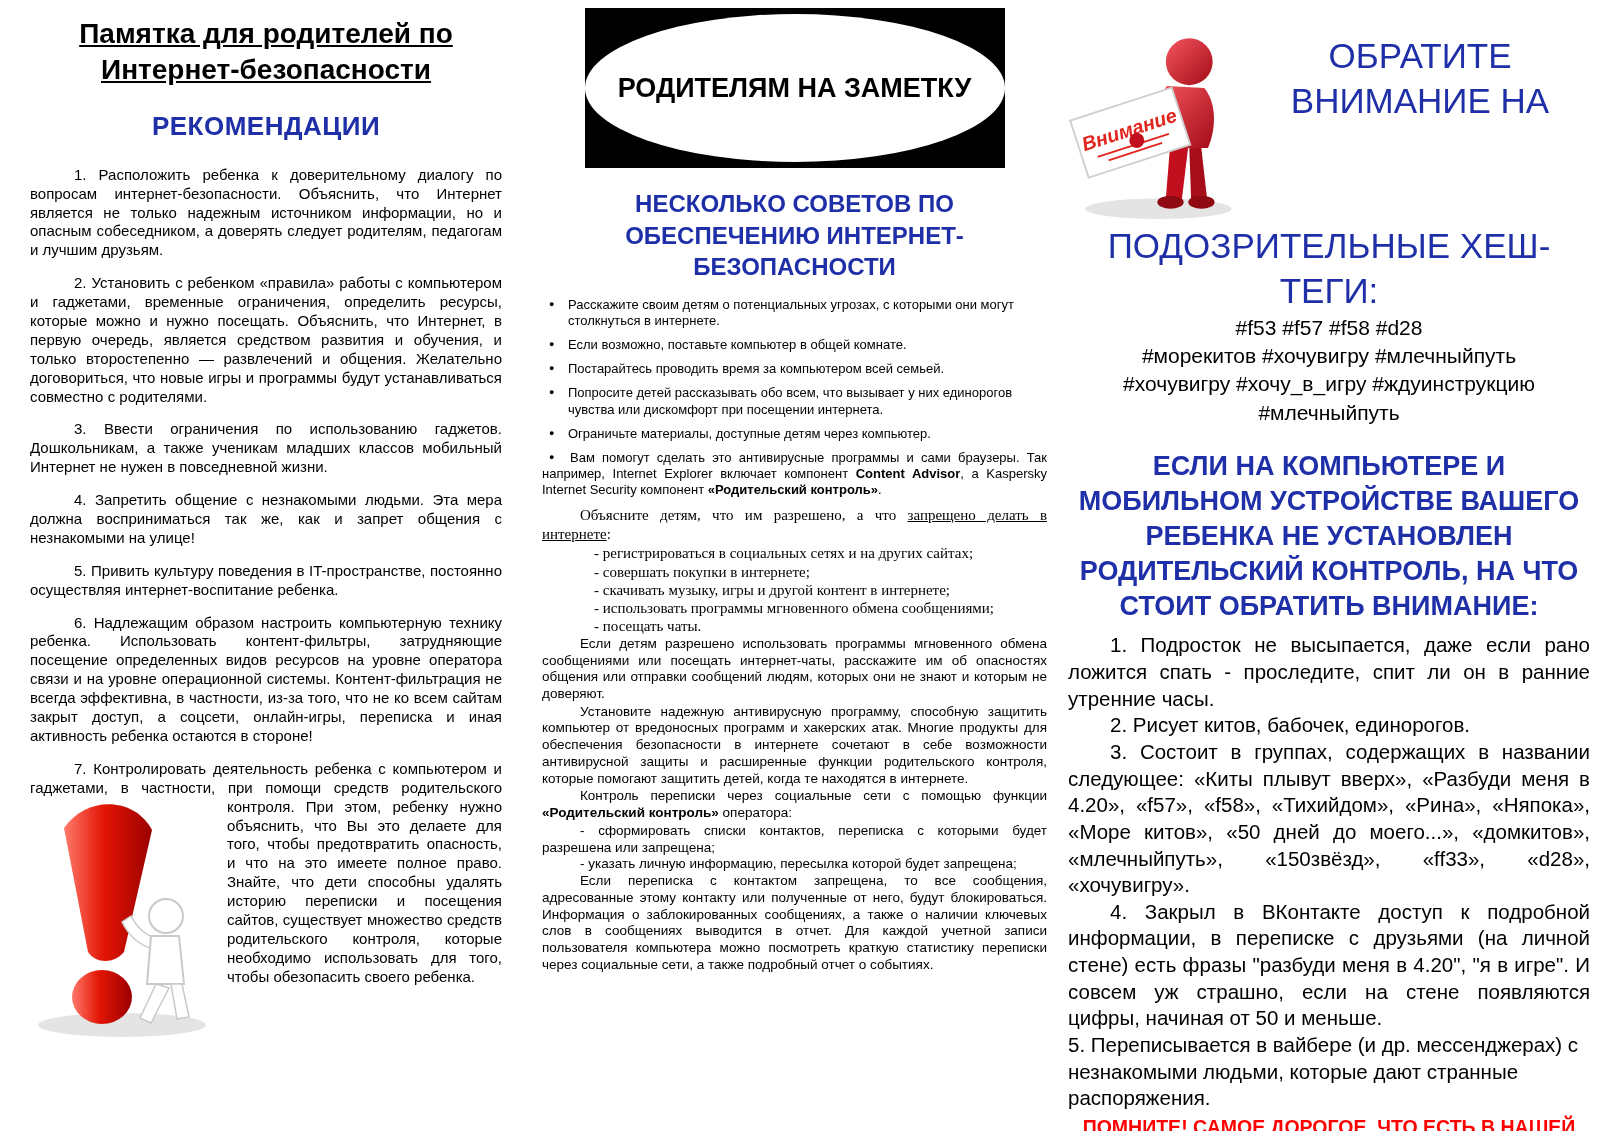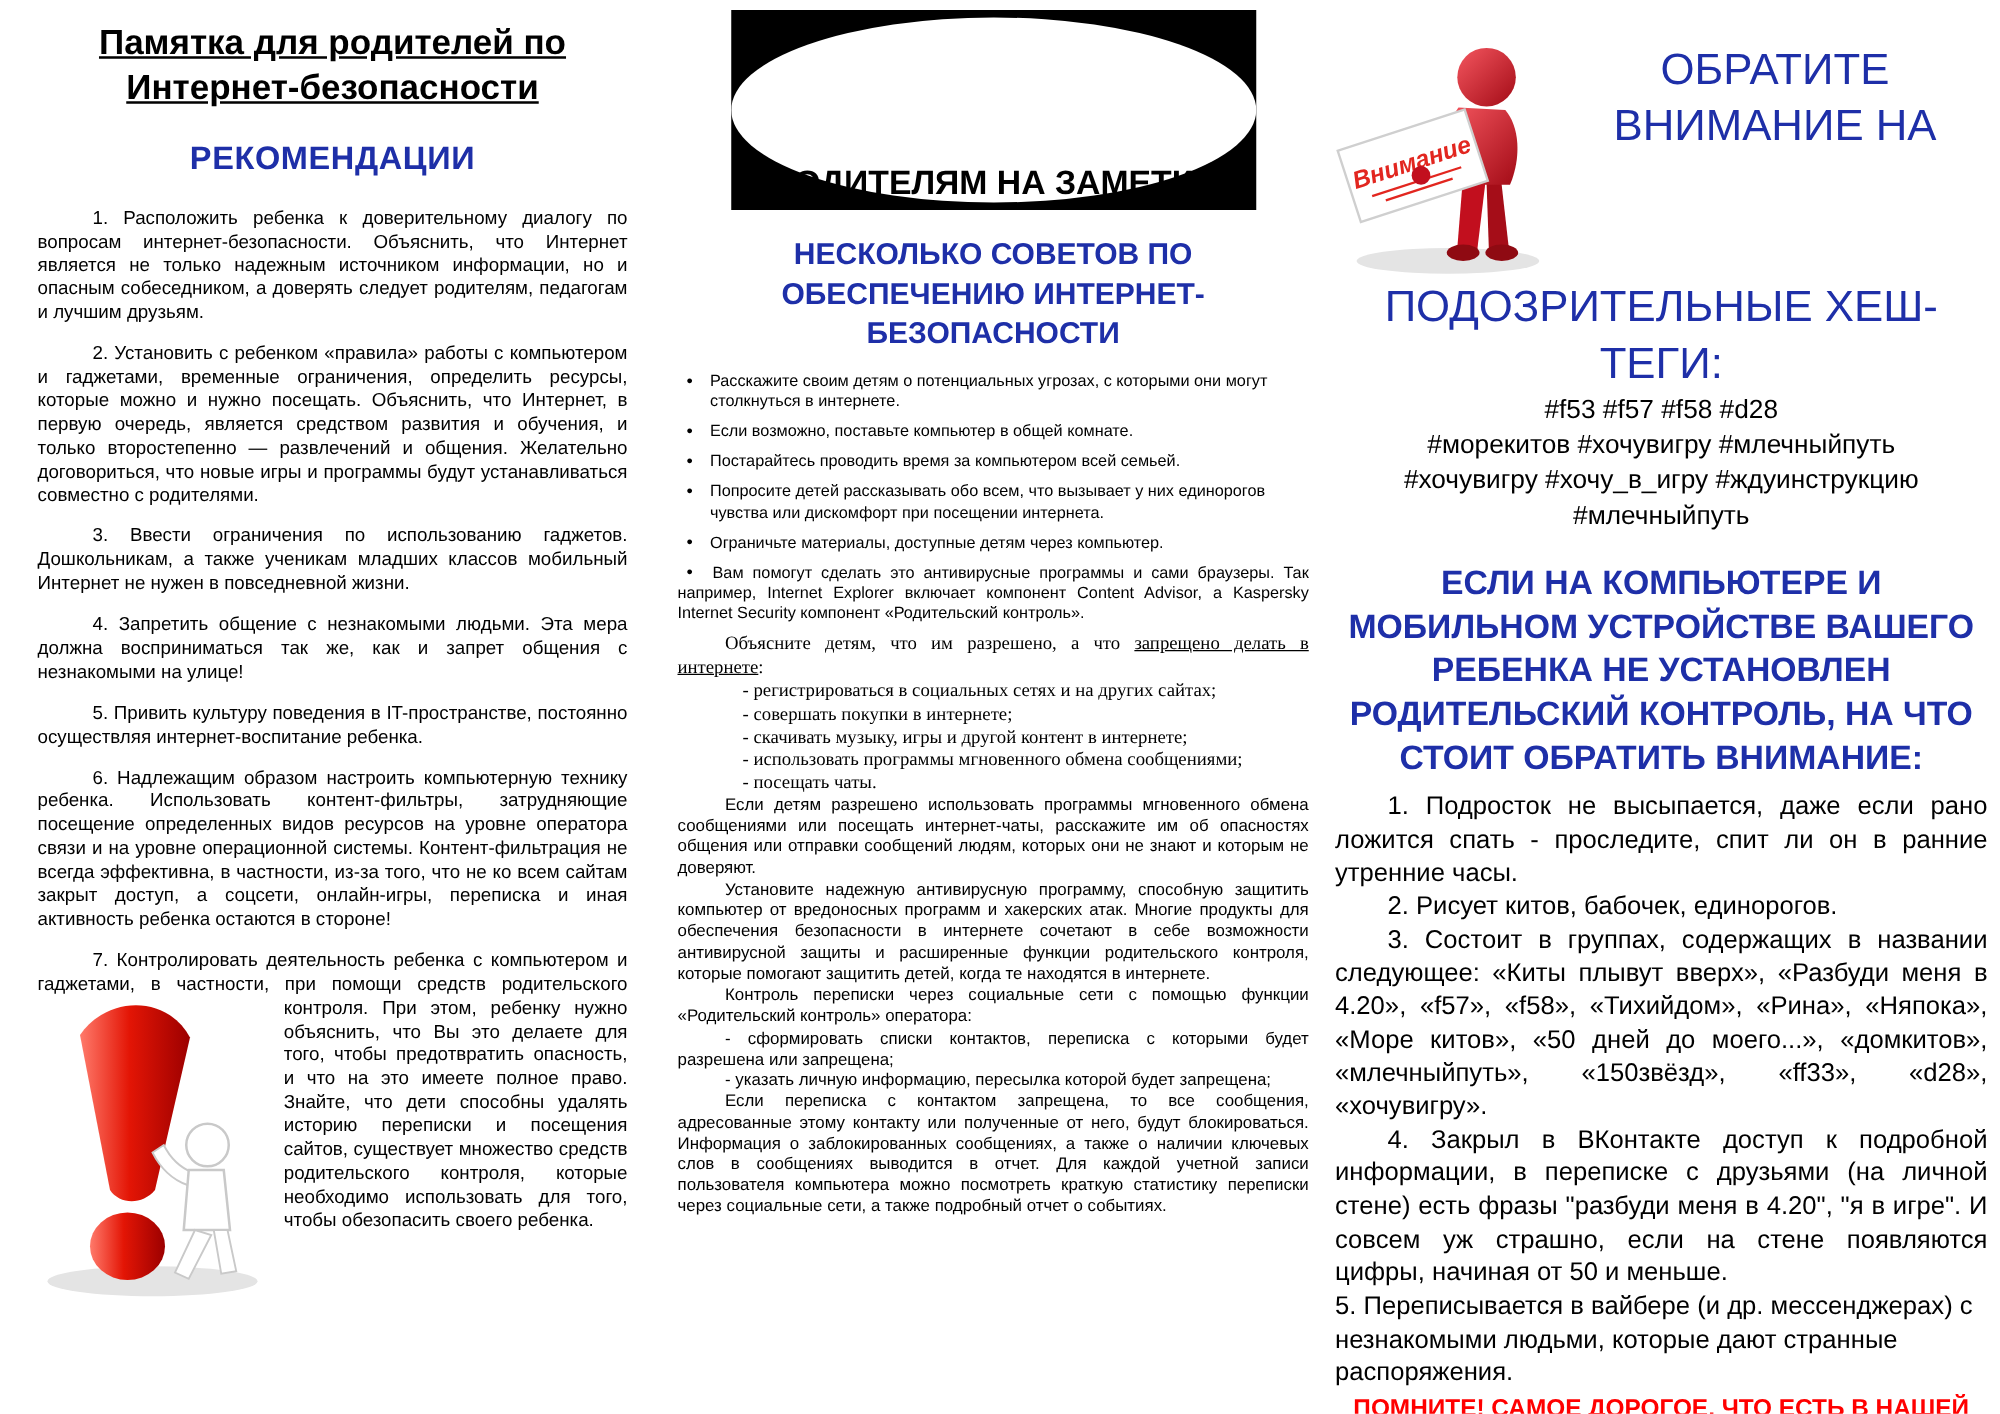--- a/index.html
+++ b/index.html
@@ -43,21 +43,21 @@
   .excl-float svg{width:100%;height:100%;display:block;}
 
   
   .banner{
     position:relative;width:420px;height:160px;
     background:var(--banner-bg);margin:0 auto 20px;overflow:hidden;
   }
   .banner-oval{
     position:absolute;left:0;right:0;top:6px;bottom:6px;
     background:#fff;border-radius:50%;
-    display:flex;align-items:flex-end;justify-content:center;
+    display:flex;align-items:center;justify-content:center;
   }
   .banner-text{font-size:27px;font-weight:bold;color:#000;white-space:nowrap;}
   .mid-heading{
     color:var(--blue);font-size:24px;font-weight:bold;
     text-align:center;line-height:1.32;margin:0 0 14px;
   }
   .bullets{list-style:none;margin:0 0 4px;padding:0;}
   .bullets li{
     position:relative;padding-left:26px;font-size:13px;
     line-height:1.24;margin-bottom:8px;text-align:left;
@@ -72,21 +72,21 @@
     font-size:13.5px;line-height:1.24;text-align:justify;
     text-indent:38px;margin:0 0 1px;
   }
   .mid-para.serif-block{font-size:15px;text-indent:38px;}
   .u{text-decoration:underline;}
   .dash-item{padding-left:52px;line-height:1.22;}
   .dash-para{
     font-size:13.5px;line-height:1.24;text-align:justify;
     text-indent:38px;margin:0;
   }
-  b.inline-bold{font-weight:normal;}
+  b.inline-bold{font-weight:bold;}
 
   
   .attn-figure{
     float:left;width:176px;height:192px;margin:4px 6px 4px 0;
   }
   .attn-figure svg{width:100%;height:100%;display:block;}
   .attn-heading{
     color:var(--blue);font-size:35px;font-weight:normal;
     text-align:center;line-height:1.28;padding-top:10px;margin:0;
   }

